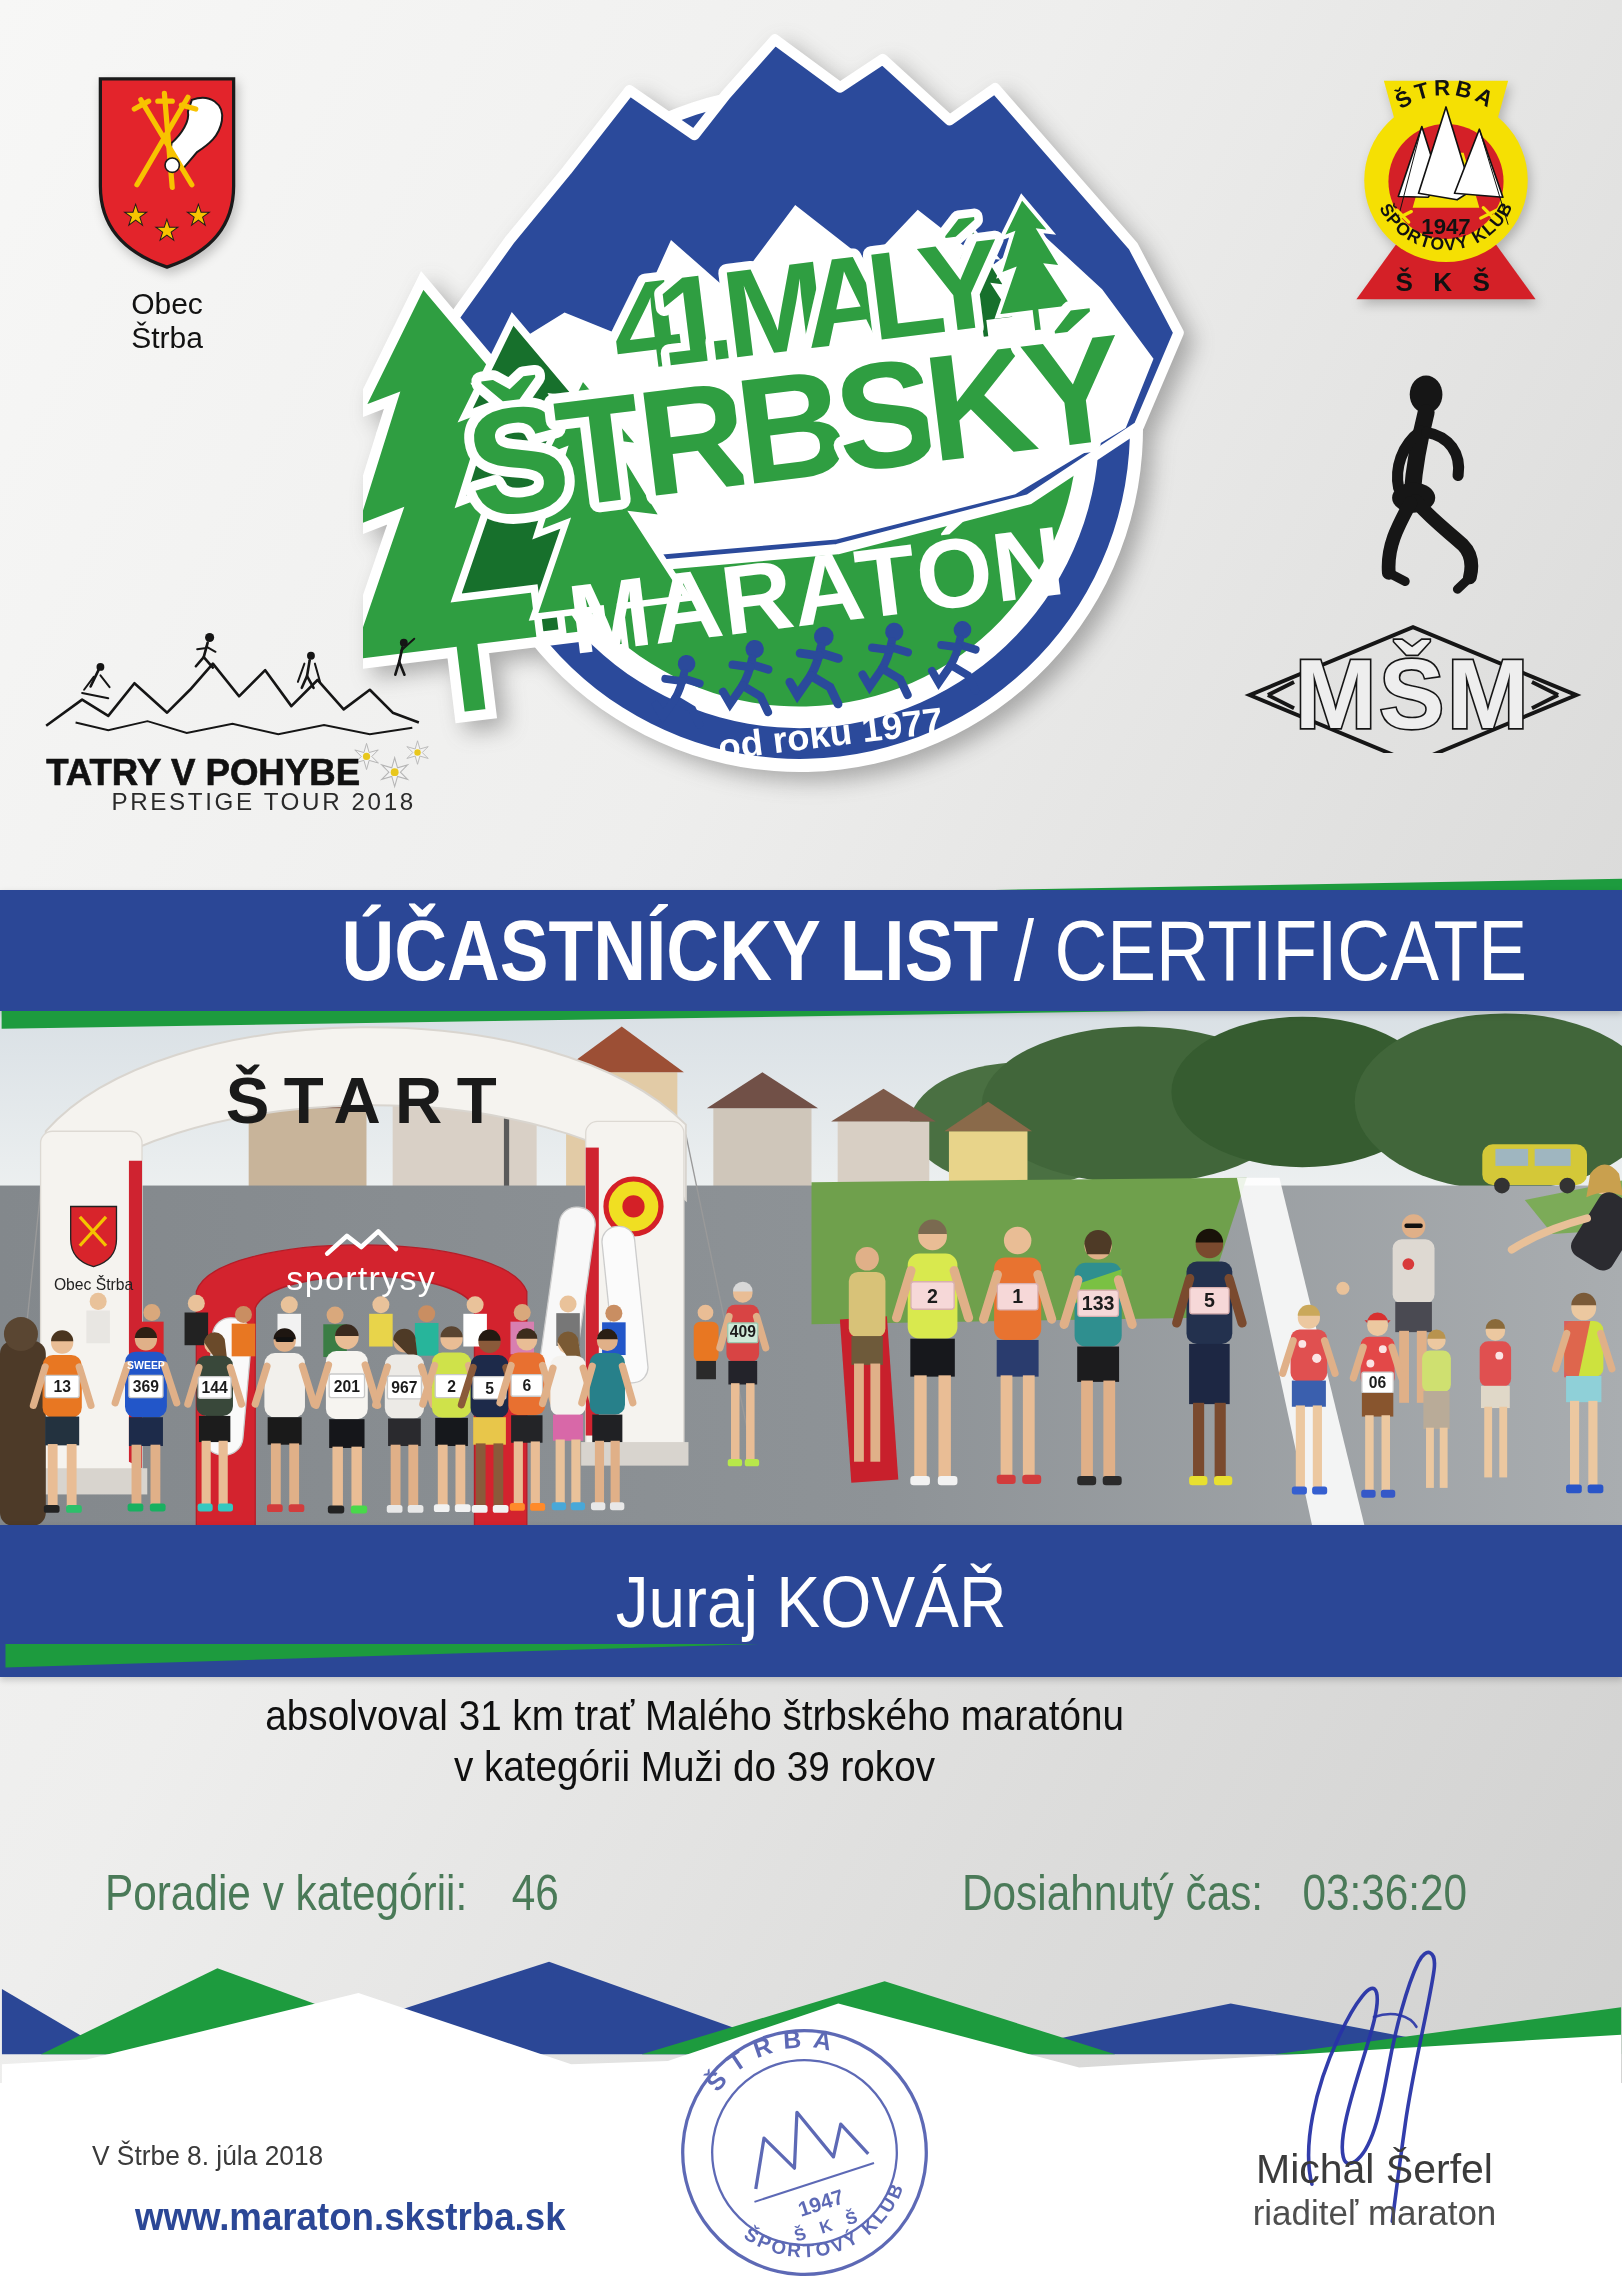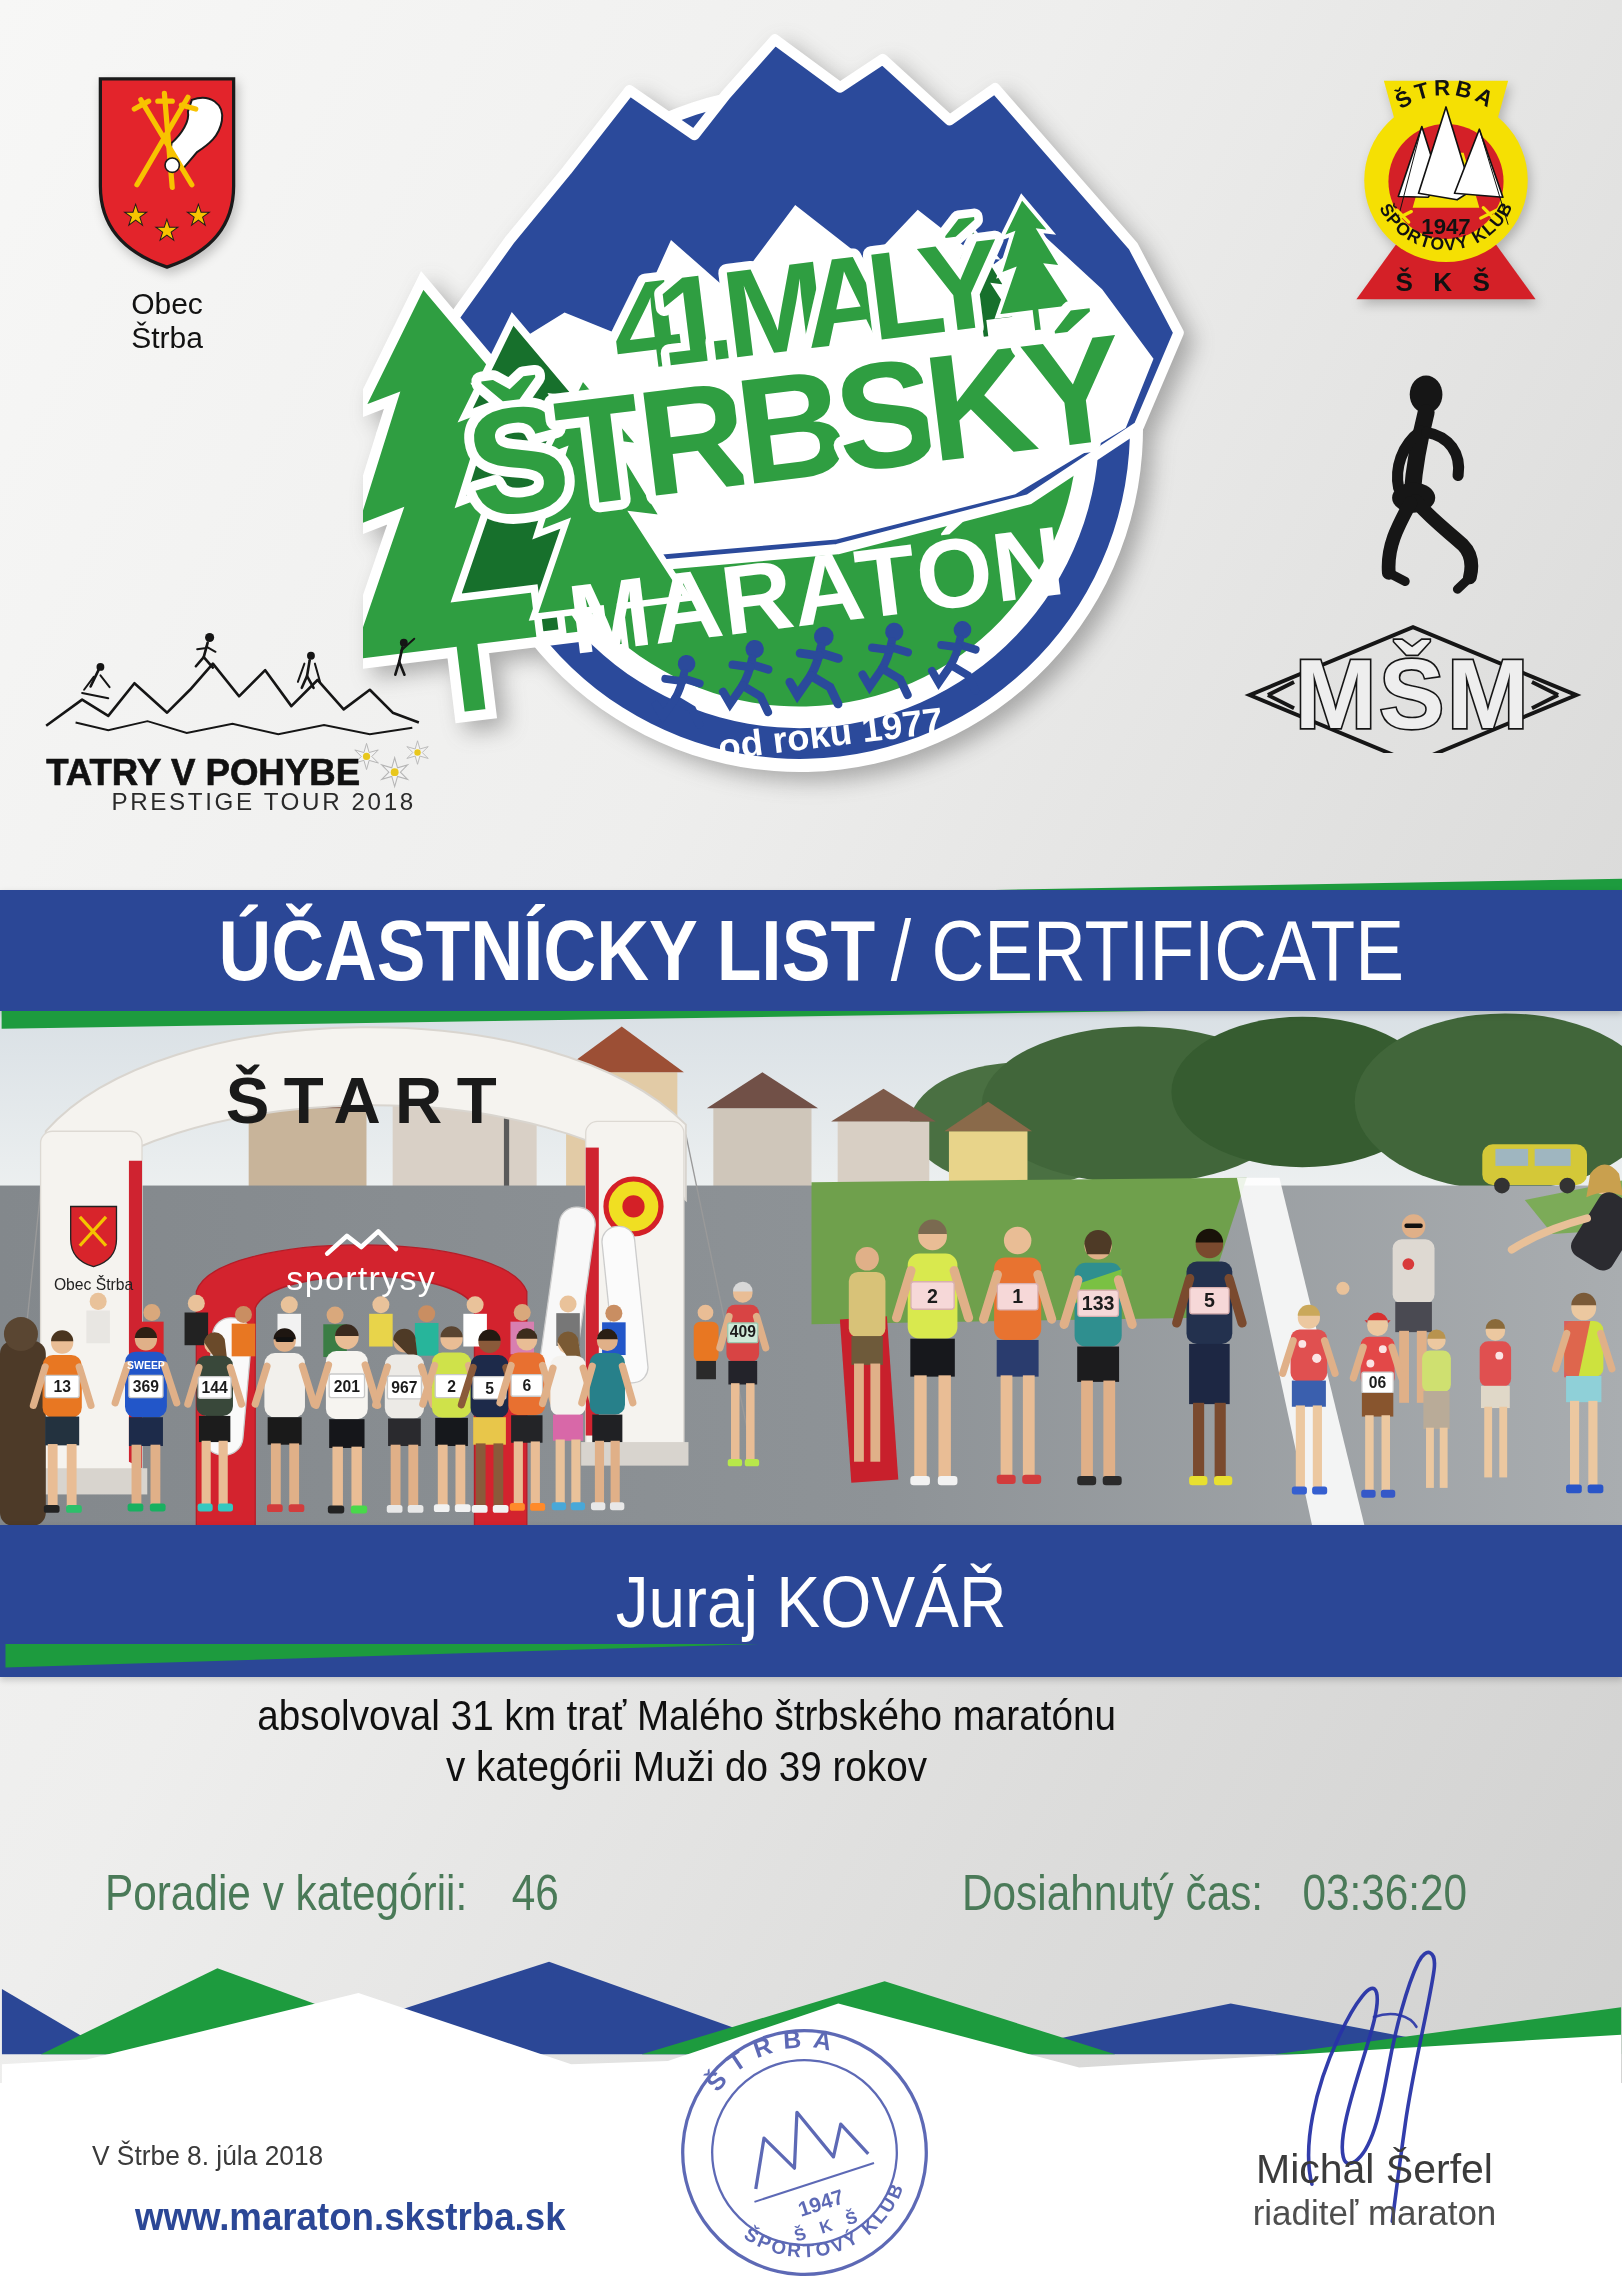--- a/index.html
+++ b/index.html
@@ -3,27 +3,27 @@
 <meta charset="utf-8">
 <style>
   html,body{margin:0;padding:0;background:#9a9a9a;}
   #page{position:relative;width:1623px;height:2295px;margin:0 auto;overflow:hidden;
         background:linear-gradient(118deg,#f7f7f6 0%,#eeeeed 38%,#dcdcdb 72%,#cfcfce 100%);
         font-family:"Liberation Sans",sans-serif;}
   .abs{position:absolute;}
   .white-footer{left:0;top:2083px;width:1623px;height:213px;background:#ffffff;}
   .banner{left:0;width:1623px;background:#2b4796;display:flex;align-items:center;justify-content:center;
           box-shadow:0 2.6px 6.5px rgba(0,0,0,.18);}
-  #banner-title{top:890px;height:121px;}
+  #banner-title{top:890px;height:121px;justify-content:flex-end;}
   #banner-name{top:1525px;height:152px;}
   .title-text{color:#fff;font-size:85px;white-space:nowrap;transform:scaleX(.86);transform-origin:center;}
   .title-text .b{font-weight:700;}
   .title-text .r{font-weight:400;margin-left:18.3px;}
   .name-text{color:#fff;font-size:73px;font-weight:400;white-space:nowrap;transform:scaleX(.9);transform-origin:center;}
-  .result-line{left:8px;width:1357px;text-align:center;color:#101010;font-size:42px;}
+  .result-line{left:16px;width:1357px;text-align:center;color:#101010;font-size:42px;}
   .result-line span{display:inline-block;transform:scaleX(.92);transform-origin:center;white-space:nowrap;}
   .ranktime{font-size:50px;color:#4a7a58;white-space:nowrap;}
   .ranktime span{display:inline-block;transform:scaleX(.92);transform-origin:left center;}
   .obec-label{left:95px;top:287px;width:144px;text-align:center;font-size:30px;color:#121212;}
   .date-text{left:92px;top:2104px;font-size:28px;color:#3a3a3a;margin-top:36px;}
   .date-text span,.site-text span{display:inline-block;transform:scaleX(.94);transform-origin:left center;white-space:nowrap;}
   .site-text{left:92px;top:2195px;font-size:39px;font-weight:700;color:#2b4796;text-decoration:none;margin-left:43px;}
   .signer{left:1211px;width:327px;text-align:center;white-space:nowrap;}
   #signer-name{top:2146px;font-size:41px;color:#3b3b3b;}
   #signer-role{top:2193px;font-size:35px;color:#4e4e4e;}

